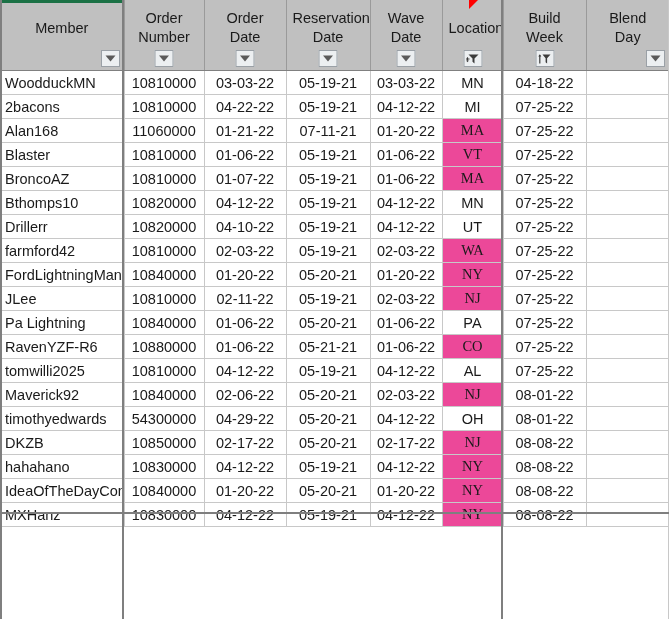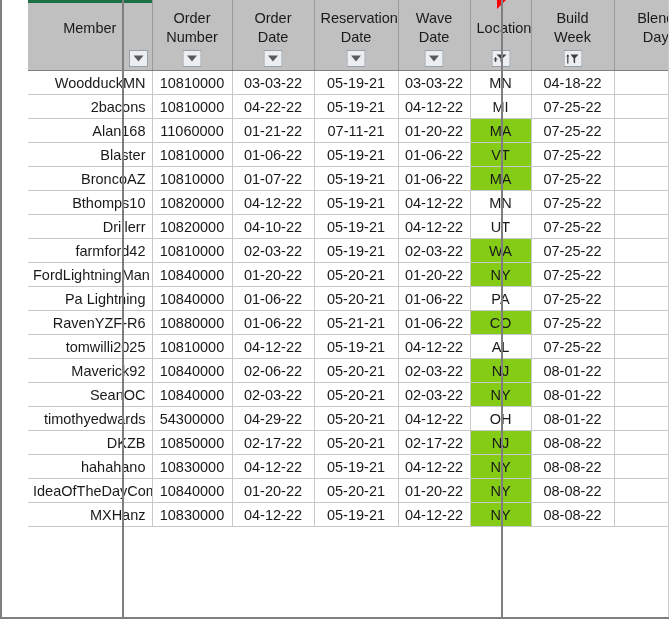--- a/index.html
+++ b/index.html
@@ -11,24 +11,23 @@
     width: 669px;
     height: 619px;
     overflow: hidden;
     font-family: "Liberation Sans", sans-serif;
     color: #1a1a1a;
   }
 
   #sheet {
     position: relative;
     width: 669px;
-    height: 619px;
+    height: 514px;
     box-sizing: border-box;
     background: #ffffff;
-    padding-left: 28px;
   }
 
   table.grid {
     border-collapse: collapse;
     table-layout: fixed;
     width: 669px;
   }
 
   
   thead tr.header-row th {
@@ -97,28 +96,28 @@
     border-right: 1px solid #c8c8c8;
     border-bottom: 1px solid #c8c8c8;
     font-size: 14.5px;
     color: #1a1a1a;
     white-space: nowrap;
     overflow: hidden;
     box-sizing: border-box;
   }
   tbody td:last-child { border-right: none; }
 
-  td.c-member { text-align: right;  padding-left: 5px; margin-top: 24px; }
+  td.c-member { text-align: left;  padding-left: 5px; margin-top: 24px; }
   td.c-num,
   td.c-date,
   td.c-loc,
   td.c-week { text-align: center; }
   td.c-blend { text-align: center; }
 
-  td.hl { background: #84cc16; }
+  td.hl { background: #ec4899; font-family: Liberation Serif, serif; }
 
   
   .left-edge {
     position: absolute;
     left: 0; top: 0;
     width: 2px; height: 619px;
     background: #7f7f7f;
     z-index: 6;
   }
   .bottom-edge {
@@ -326,20 +325,30 @@
           <td class="c-member">FordLightningMan</td>
           <td class="c-num">10840000</td>
           <td class="c-date">01-20-22</td>
           <td class="c-date">05-20-21</td>
           <td class="c-date">01-20-22</td>
           <td class="c-loc hl">NY</td>
           <td class="c-week">07-25-22</td>
           <td class="c-blend"></td>
         </tr>
         <tr>
+          <td class="c-member">JLee</td>
+          <td class="c-num">10810000</td>
+          <td class="c-date">02-11-22</td>
+          <td class="c-date">05-19-21</td>
+          <td class="c-date">02-03-22</td>
+          <td class="c-loc hl">NJ</td>
+          <td class="c-week">07-25-22</td>
+          <td class="c-blend"></td>
+        </tr>
+        <tr>
           <td class="c-member">Pa Lightning</td>
           <td class="c-num">10840000</td>
           <td class="c-date">01-06-22</td>
           <td class="c-date">05-20-21</td>
           <td class="c-date">01-06-22</td>
           <td class="c-loc">PA</td>
           <td class="c-week">07-25-22</td>
           <td class="c-blend"></td>
         </tr>
         <tr>
@@ -362,30 +371,20 @@
           <td class="c-week">07-25-22</td>
           <td class="c-blend"></td>
         </tr>
         <tr>
           <td class="c-member">Maverick92</td>
           <td class="c-num">10840000</td>
           <td class="c-date">02-06-22</td>
           <td class="c-date">05-20-21</td>
           <td class="c-date">02-03-22</td>
           <td class="c-loc hl">NJ</td>
-          <td class="c-week">08-01-22</td>
-          <td class="c-blend"></td>
-        </tr>
-        <tr>
-          <td class="c-member">SeanOC</td>
-          <td class="c-num">10840000</td>
-          <td class="c-date">02-03-22</td>
-          <td class="c-date">05-20-21</td>
-          <td class="c-date">02-03-22</td>
-          <td class="c-loc hl">NY</td>
           <td class="c-week">08-01-22</td>
           <td class="c-blend"></td>
         </tr>
         <tr>
           <td class="c-member">timothyedwards</td>
           <td class="c-num">54300000</td>
           <td class="c-date">04-29-22</td>
           <td class="c-date">05-20-21</td>
           <td class="c-date">04-12-22</td>
           <td class="c-loc">OH</td>

